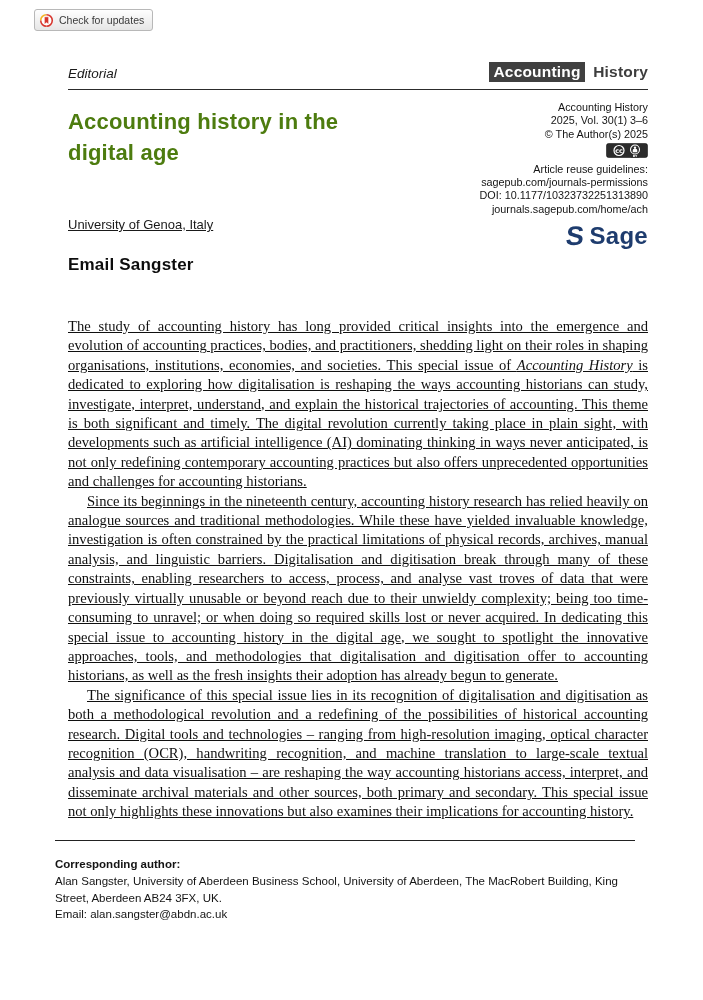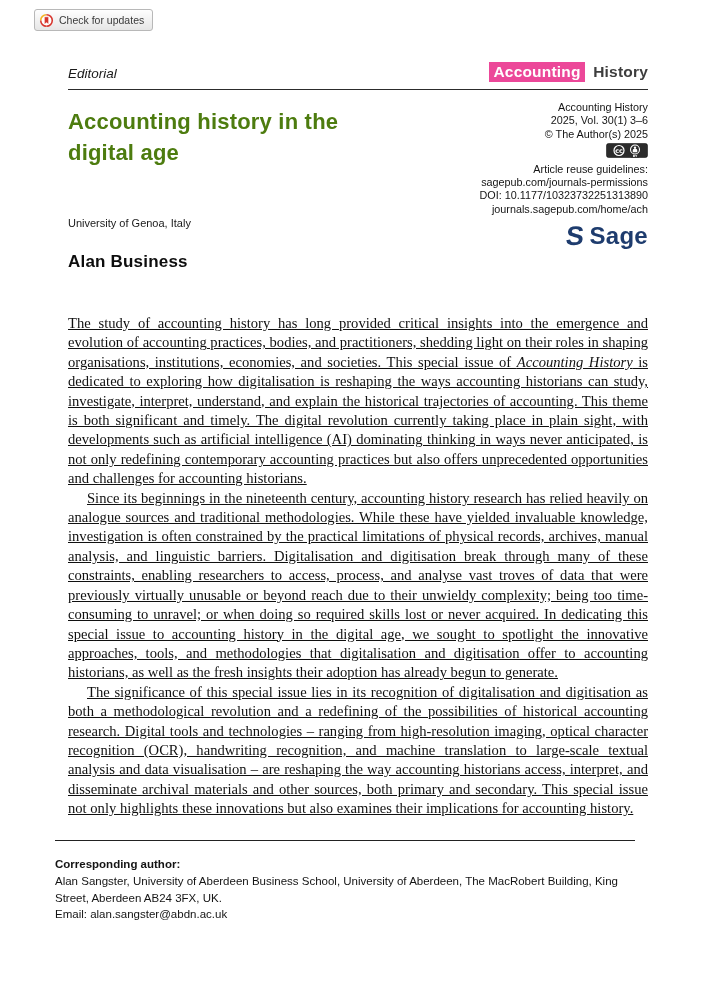--- a/index.html
+++ b/index.html
@@ -18,32 +18,32 @@
     font-size:10.5px; color:#3a3a3a; cursor:pointer;
   }
   .crossmark svg { display:block; }
 
   .content { position:absolute; left:68px; width:580px; top:0; }
 
   
   .header-row { display:flex; justify-content:space-between; align-items:flex-end; margin-top:63px; }
   .section-label { font-style:italic; font-size:13.5px; color:#1a1a1a; }
   .journal-logo { font-size:15.5px; font-weight:bold; letter-spacing:.2px; }
-  .journal-logo .part1 { background:#ec4899; color:#fff; padding:1px 4px 2px 4px; }
+  .journal-logo .part1 { background:#404040; color:#fff; padding:1px 4px 2px 4px; }
   .journal-logo .part2 { color:#3d3d3d; margin-left:4px; }
   .header-rule { border:none; border-top:1.6px solid #2c2c2c; margin:8px 0 0 0; }
 
   
   .title-meta-row { display:flex; justify-content:space-between; margin-top:16px; }
   .left-col { flex:1; padding-right:10px; }
   .article-title { font-size:22px; font-weight:bold; line-height:31px; color:#4d7c0f; letter-spacing:.2px; }
 
   .authors { margin-top:49px; }
   .author-name { font-size:17px; font-weight:bold; color:#0d0d0d; letter-spacing:.2px; }
-  .author-affil { font-size:11px; margin-top:4px; color:#1a1a1a; }
+  .author-affil { font-size:13px; margin-top:4px; color:#1a1a1a;text-decoration:underline; }
   .author-block + .author-block { margin-top:23px; }
 
   .meta-col { width:215px; text-align:right; font-size:10.8px; line-height:13.4px; color:#141414; margin-top:-5px; }
   .meta-col .meta-line { white-space:nowrap; }
   .cc-badge { display:inline-block; margin:2px 0 1px 0; cursor:pointer;padding-left:40px; }
   .meta-link { cursor:pointer; }
 
   .sage-logo { margin-top:7px; display:flex; justify-content:flex-end; align-items:center; gap:5px;
                color:#1e3c6e; font-weight:bold; cursor:default; }
   .sage-s { font-size:27px; line-height:26px; transform:skewX(-6deg); }
@@ -100,21 +100,21 @@
         <div class="article-title">
           <div>Accounting history in the</div>
           <div>digital age</div>
         </div>
 
         <div class="authors">
           <div class="author-block">
             <div class="author-affil">University of Genoa, Italy</div>
           </div>
           <div class="author-block">
-            <div class="author-name">Alan Business</div>
+            <div class="author-name">Email Sangster</div>
           </div>
         </div>
       </div>
 
       <div class="meta-col">
         <div class="meta-line">Accounting History</div>
         <div class="meta-line">2025, Vol. 30(1) 3–6</div>
         <div class="meta-line">© The Author(s) 2025</div>
         <span class="cc-badge">
           <svg width="42" height="15" viewBox="0 0 84 30">

